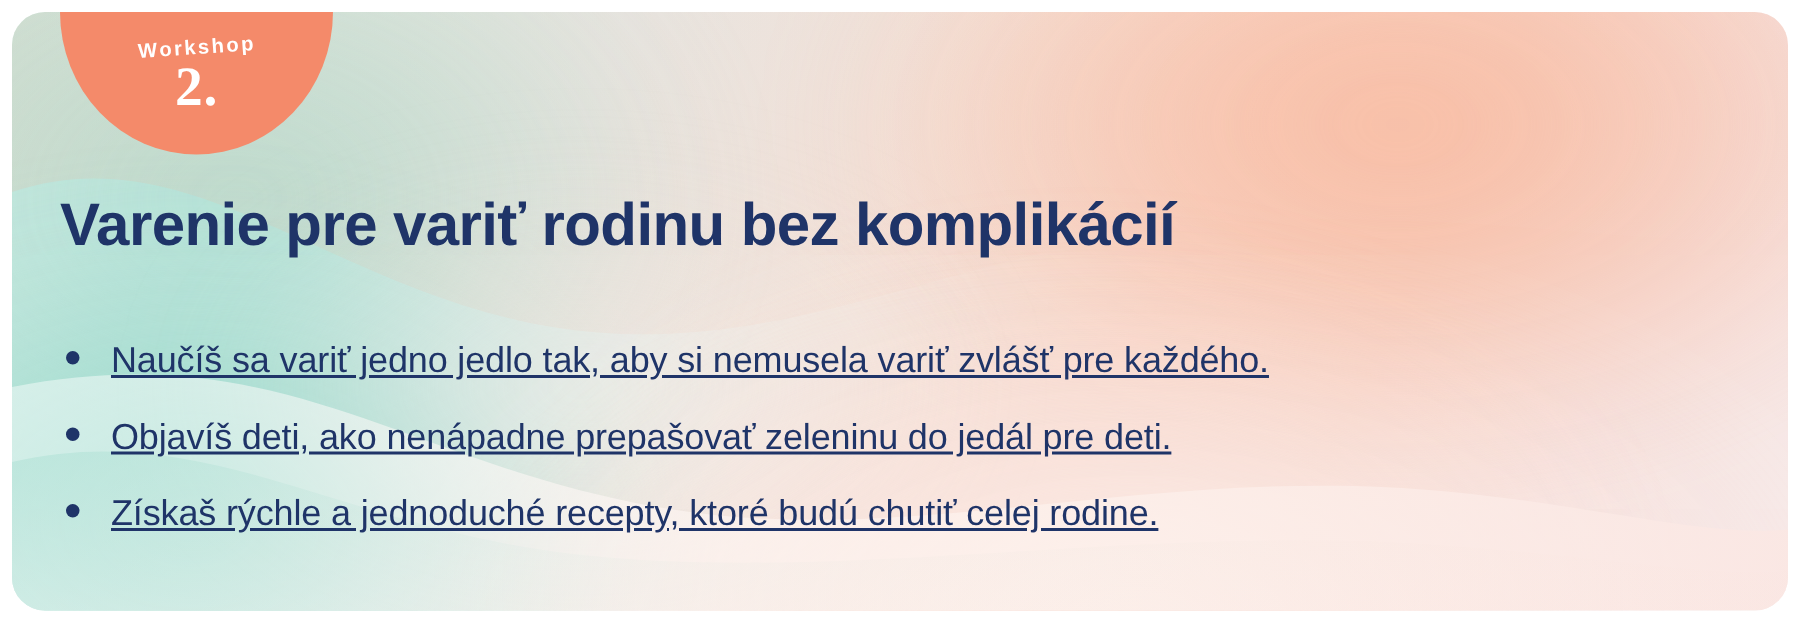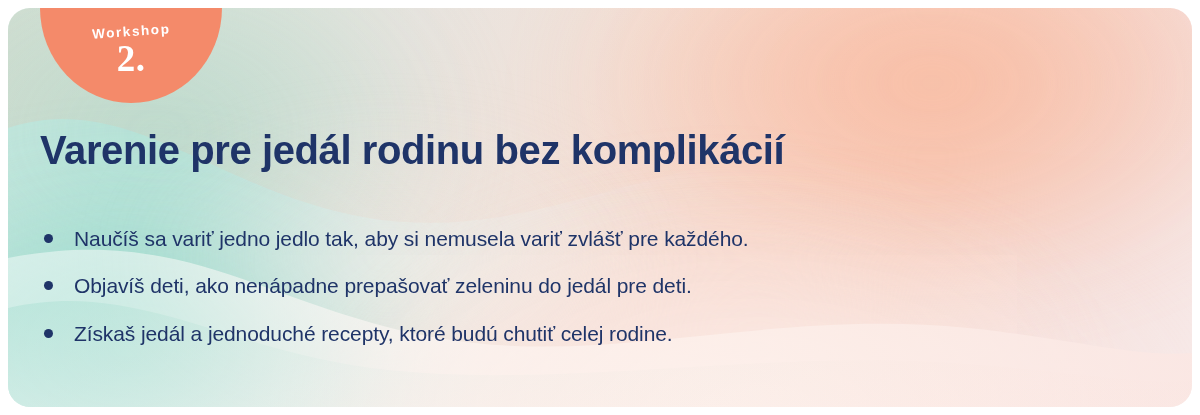--- a/index.html
+++ b/index.html
@@ -168,24 +168,25 @@
   .bullet-dot {
     width: 9px;
     height: 9px;
     border-radius: 50%;
     background: #1f3468;
     margin-top: 8px;
     margin-right: 21px;
     flex: 0 0 auto;
   }
   .bullet-text {
-    font-size: 21px;
+    font-size: 24px;
     color: #1f3468;
     line-height: 1.25;
     letter-spacing: -0.1px;
+    text-decoration: underline;
   }
 </style>
 </head>
 <body>
 
 <div class="canvas">
 
   <div class="card">
 
     <div class="blob blob-teal-1"></div>
@@ -219,32 +220,32 @@
     </svg>
 
     <div class="badge">
       <div class="badge-inner">
         <div class="badge-word">Workshop</div>
         <div class="badge-num">2.</div>
       </div>
     </div>
 
     <div class="content">
-      <h1 class="title">Varenie pre jedál rodinu bez komplikácií</h1>
+      <h1 class="title">Varenie pre variť rodinu bez komplikácií</h1>
 
       <ul class="bullets">
         <li class="bullet-item">
           <span class="bullet-dot"></span>
           <span class="bullet-text">Naučíš sa variť jedno jedlo tak, aby si nemusela variť zvlášť pre každého.</span>
         </li>
         <li class="bullet-item">
           <span class="bullet-dot"></span>
           <span class="bullet-text">Objavíš deti, ako nenápadne prepašovať zeleninu do jedál pre deti.</span>
         </li>
         <li class="bullet-item">
           <span class="bullet-dot"></span>
-          <span class="bullet-text">Získaš jedál a jednoduché recepty, ktoré budú chutiť celej rodine.</span>
+          <span class="bullet-text">Získaš rýchle a jednoduché recepty, ktoré budú chutiť celej rodine.</span>
         </li>
       </ul>
     </div>
 
   </div>
 </div>
 
 </body></html>

